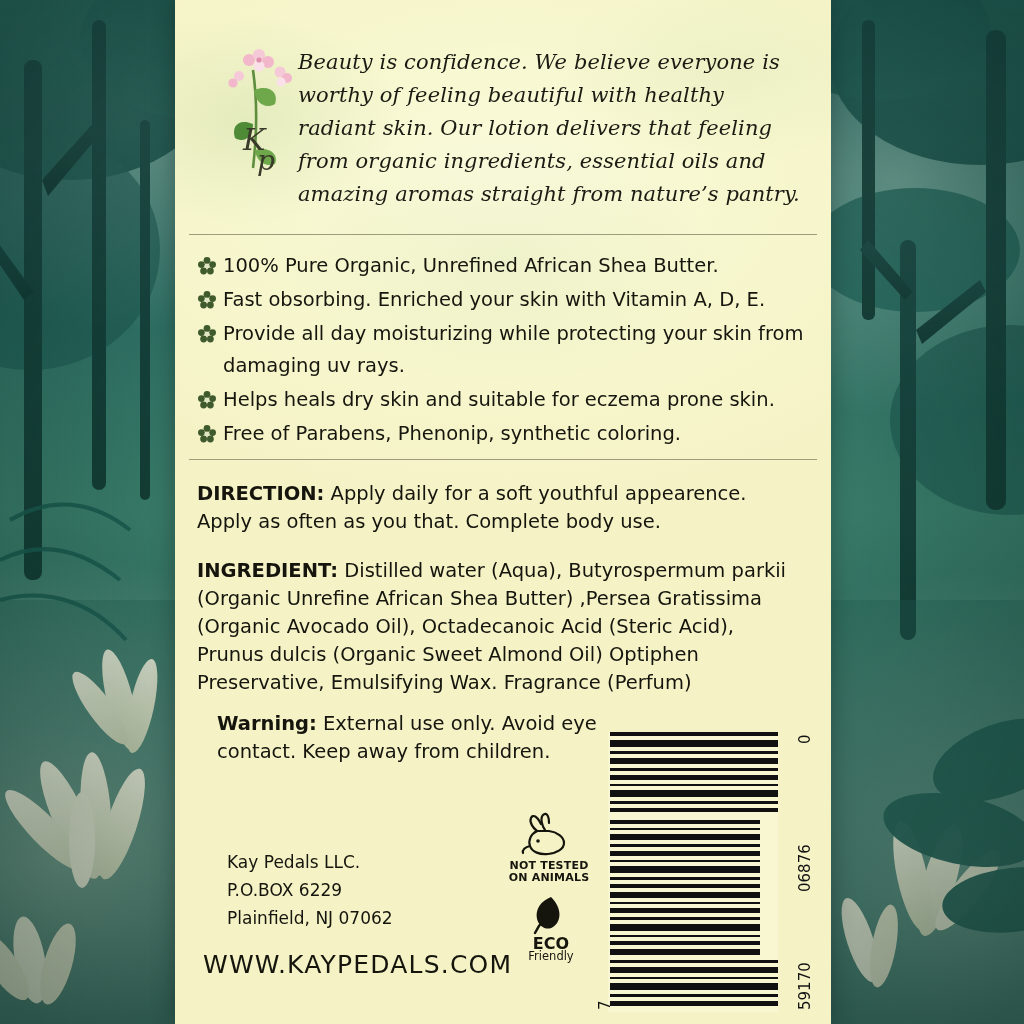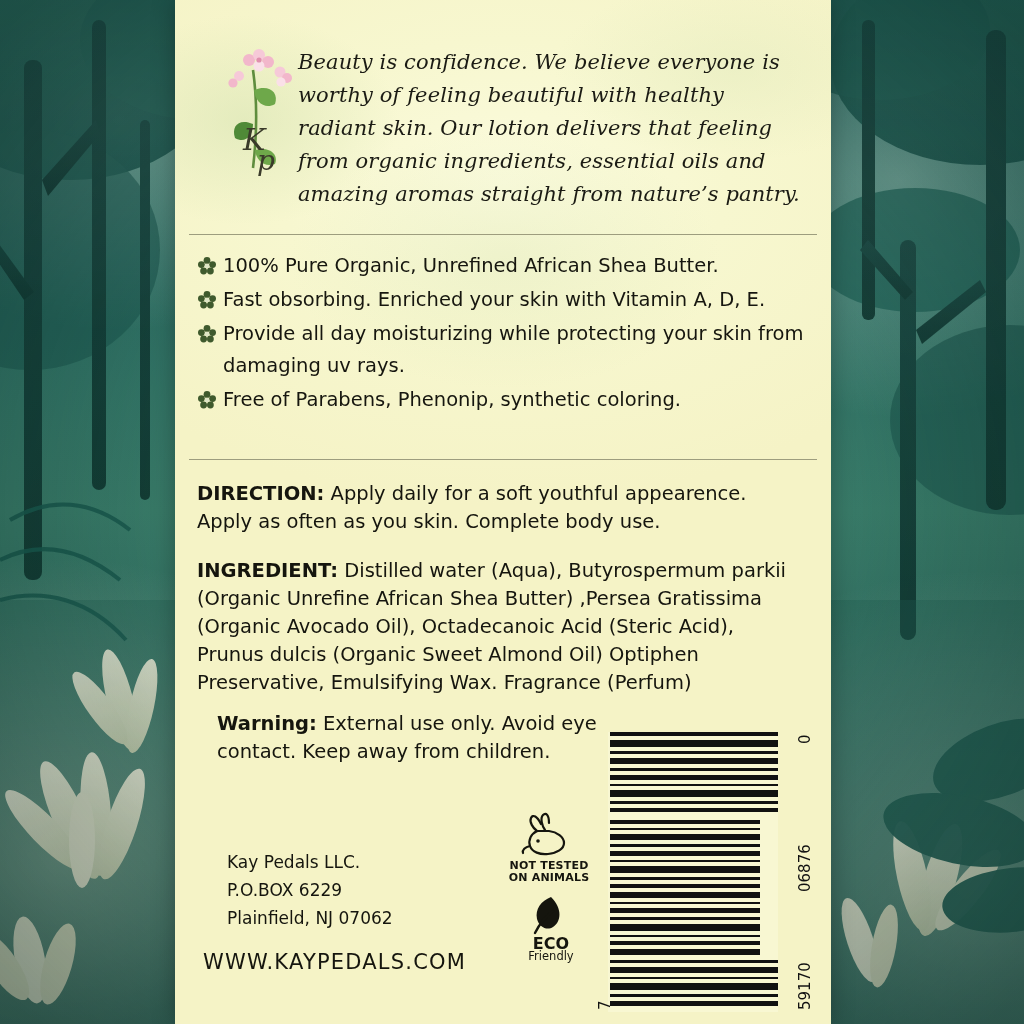--- a/index.html
+++ b/index.html
@@ -153,21 +153,21 @@
     font-family: "DejaVu Sans", sans-serif;
     font-size: 17px;
     line-height: 28px;
     color: #15150e;
   }
   .website {
     position: absolute;
     left: 28px;
     top: 950px;
     font-family: "DejaVu Sans", sans-serif;
-    font-size: 21px;
+    font-size: 25px;
     letter-spacing: 1.2px;
     color: #15150e;
   }
 
   
   .cert-bunny {
     position: absolute;
     left: 320px;
     top: 812px;
     width: 108px;
@@ -417,28 +417,43 @@
               <g fill="#3f5a2d">
                 <circle cx="10" cy="4.4" r="3.4"></circle>
                 <circle cx="4.4" cy="8.6" r="3.4"></circle>
                 <circle cx="15.6" cy="8.6" r="3.4"></circle>
                 <circle cx="6.6" cy="15" r="3.4"></circle>
                 <circle cx="13.4" cy="15" r="3.4"></circle>
                 <circle cx="10" cy="10" r="2.3" fill="#dfe6c6"></circle>
               </g>
             </svg>
         </span>
+        <span class="bullet-text">Helps heals dry skin and suitable for eczema prone skin.</span>
+      </li>
+      <li class="bullet">
+        <span class="bullet-icon">
+          <svg width="20" height="20" viewBox="0 0 20 20">
+              <g fill="#3f5a2d">
+                <circle cx="10" cy="4.4" r="3.4"></circle>
+                <circle cx="4.4" cy="8.6" r="3.4"></circle>
+                <circle cx="15.6" cy="8.6" r="3.4"></circle>
+                <circle cx="6.6" cy="15" r="3.4"></circle>
+                <circle cx="13.4" cy="15" r="3.4"></circle>
+                <circle cx="10" cy="10" r="2.3" fill="#dfe6c6"></circle>
+              </g>
+            </svg>
+        </span>
         <span class="bullet-text">Free of Parabens, Phenonip, synthetic coloring.</span>
       </li>
     </ul>
 
     <div class="divider" id="divider-bottom"></div>
 
     <div class="section" id="sec-direction">
-      <b>DIRECTION:</b><span> Apply daily for a soft youthful appearence. Apply as often as you skin.  Complete body use.</span>
+      <b>DIRECTION:</b><span> Apply daily for a soft youthful appearence. Apply as often as you that.  Complete body use.</span>
     </div>
 
     <div class="section" id="sec-ingredient">
       <b>INGREDIENT:</b><span> Distilled water (Aqua), Butyrospermum parkii (Organic Unrefine African Shea Butter) ,Persea Gratissima (Organic Avocado Oil),  Octadecanoic Acid (Steric Acid),  Prunus dulcis (Organic Sweet Almond Oil) Optiphen Preservative, Emulsifying Wax. Fragrance (Perfum)</span>
     </div>
 
     <div class="section" id="sec-warning">
       <b>Warning:</b><span> External use only. Avoid eye contact.  Keep away from children.</span>
     </div>
 

